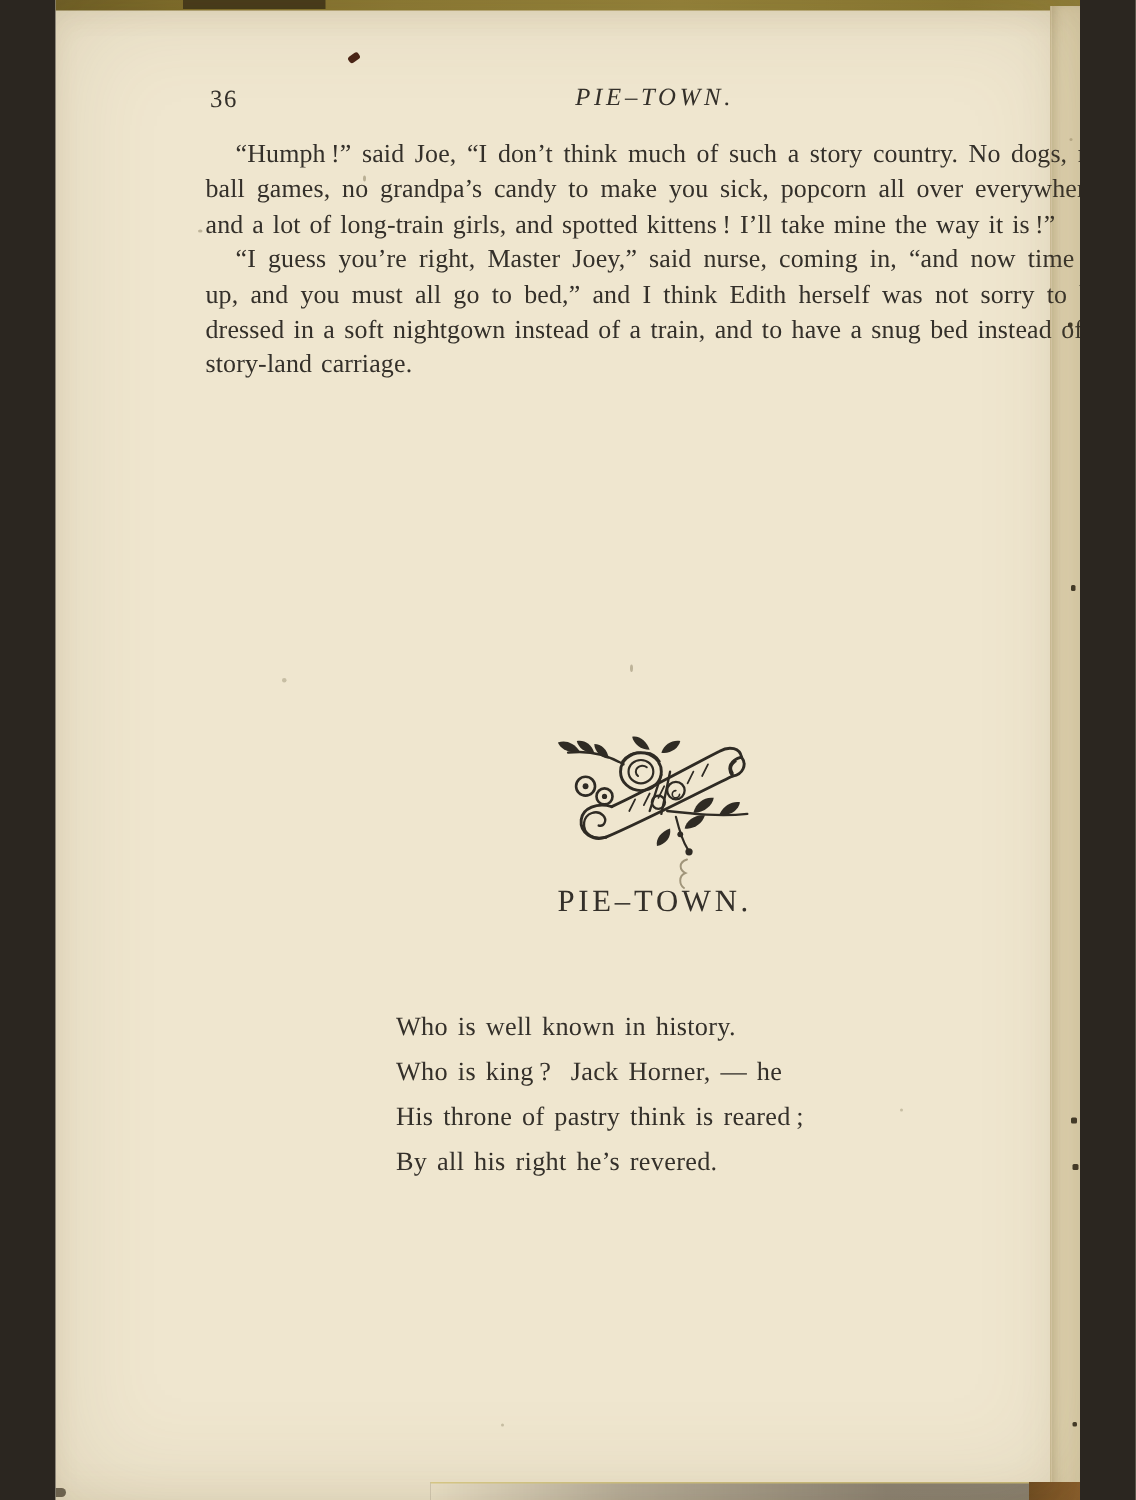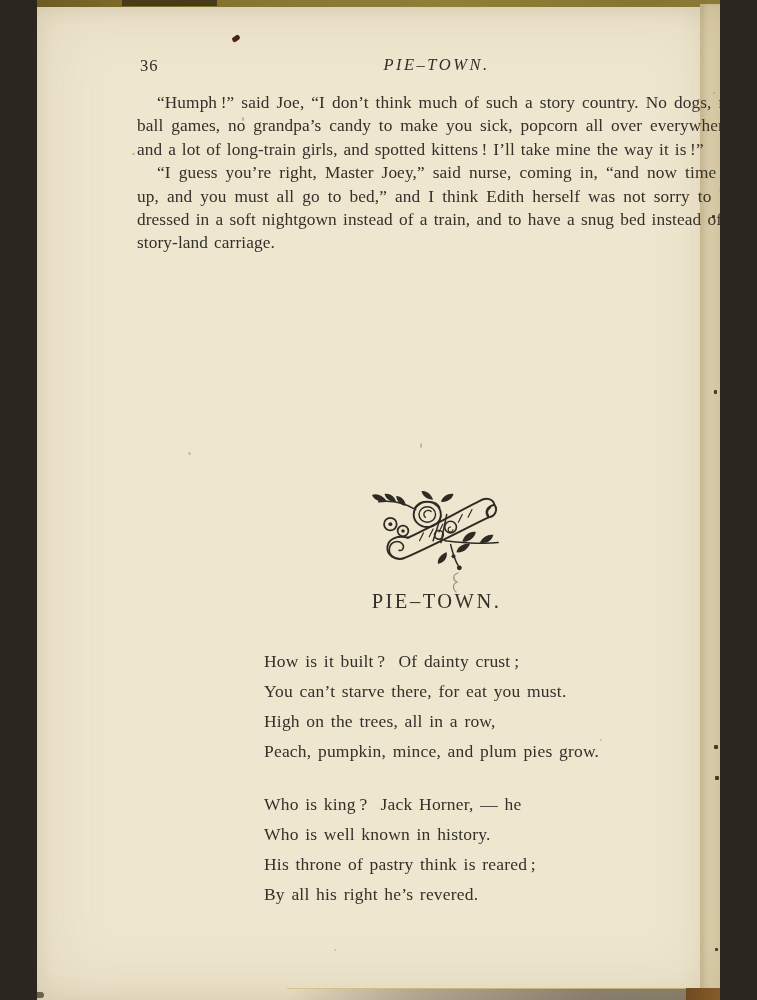--- a/index.html
+++ b/index.html
@@ -161,28 +161,22 @@
     </svg>
   </div>
 
   <svg class="squiggle" width="14" height="24" viewBox="0 0 14 24" aria-hidden="true">
     <path d="M9 2 C3 4 4 9 8 11 C3 13 4 19 7 21" stroke="#93876c" stroke-width="1.3" fill="none" stroke-linecap="round"></path>
   </svg>
 
   <div class="section-title">PIE–TOWN.</div>
 
   <div class="poem">
-    <div class="stanza">
-      <div class="line">How is it built ?  Of dainty crust ;</div>
-      <div class="line">You can’t starve there, for eat you must.</div>
-      <div class="line">High on the trees, all in a row,</div>
-      <div class="line">Peach, pumpkin, mince, and plum pies grow.</div>
-    </div>
     <div class="stanza stanza-2">
+      <div class="line">Who is well known in history.</div>
       <div class="line">Who is king ?  Jack Horner, — he</div>
-      <div class="line">Who is well known in history.</div>
       <div class="line">His throne of pastry think is reared ;</div>
       <div class="line">By all his right he’s revered.</div>
     </div>
   </div>
 
   <div class="vignette"></div>
 </div>
 
 </body></html>

